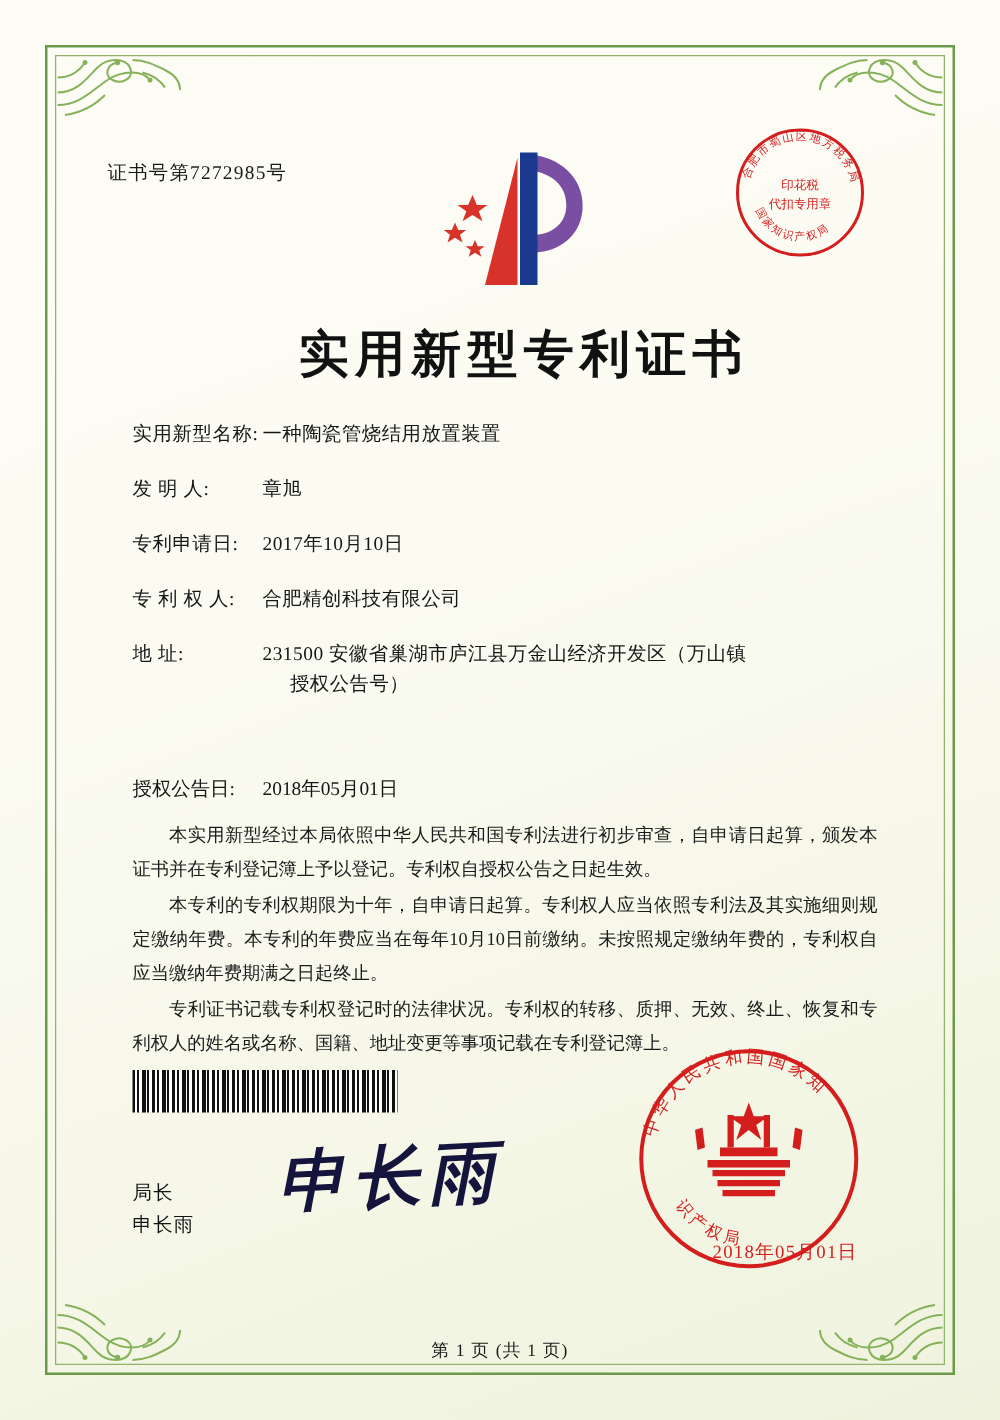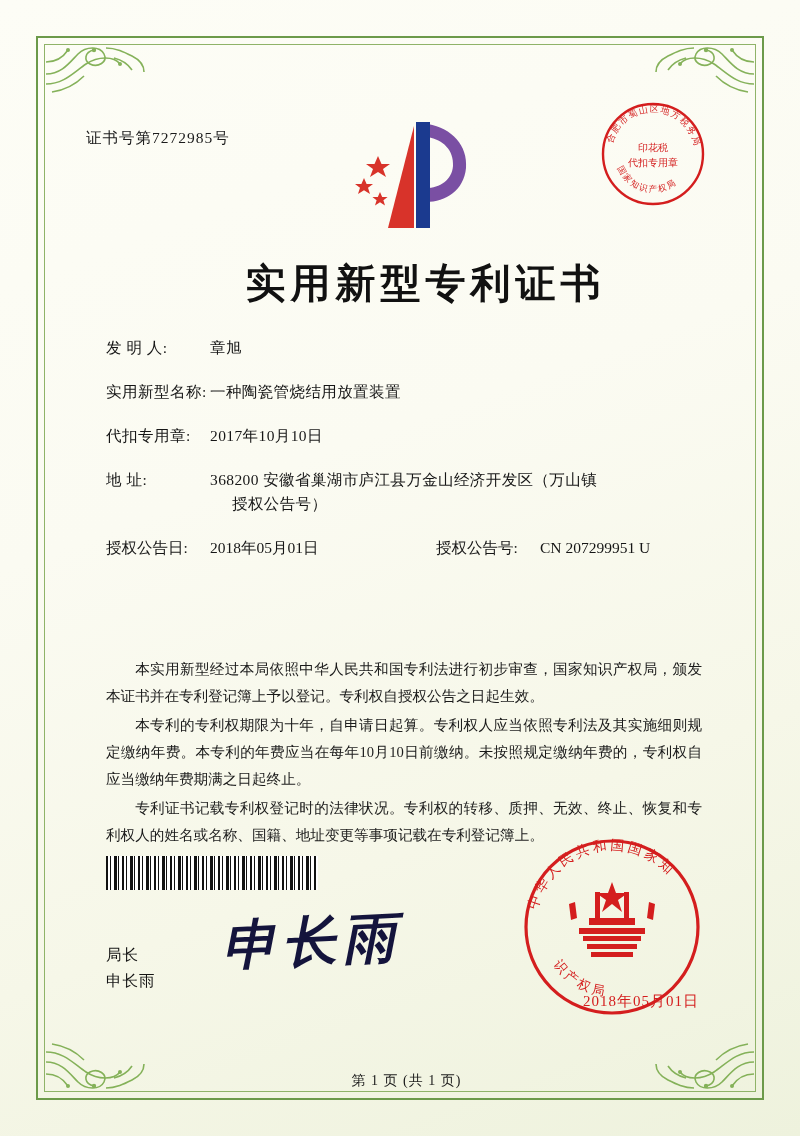--- a/index.html
+++ b/index.html
@@ -46,21 +46,21 @@
   }
   .corner svg { display:block; width:100%; height:100%; }
   .corner.tl { left: 44px; top: 44px; }
   .corner.tr { right: 44px; top: 44px; transform: scaleX(-1); }
   .corner.bl { left: 44px; bottom: 44px; transform: scaleY(-1); }
   .corner.br { right: 44px; bottom: 44px; transform: scale(-1,-1); }
 
   .content {
     position: absolute;
     left: 44px; top: 44px;
-    width: 712px; height: 752px; padding-left: 13px;
+    width: 712px; height: 752px;
   }
 
   .cert-no {
     position: absolute;
     left: 42px;
     top: 84px;
     font-size: 15.5px;
     letter-spacing: 1px;
     color: #1b1b1b;
     font-family: "Liberation Serif", "DejaVu Serif", serif;
@@ -126,20 +126,21 @@
   .field-value .line2 {
     display: block;
     padding-left: 22px;
   }
   .row-two {
     display: flex;
     margin-bottom: 6px;
   }
   .row-two .col {
     display: flex;
+    margin-top: 40px;
   }
   .row-two .col.left { width: 330px; }
   .row-two .lbl { width: 104px; flex: 0 0 104px; white-space: pre; }
 
   .paragraphs {
     position: absolute;
     left: 62px;
     top: 612px;
     width: 596px;
     font-size: 14.6px;
@@ -330,52 +331,52 @@
         </text>
         <text x="56" y="53" text-anchor="middle" font-size="10" fill="#d41e1e" font-family="'DejaVu Serif',serif">印花税</text>
         <text x="56" y="68" text-anchor="middle" font-size="10" fill="#d41e1e" font-family="'DejaVu Serif',serif">代扣专用章</text>
       </svg>
     </div>
 
     <div class="title">实用新型专利证书</div>
 
     <div class="fields">
       <div class="field-row">
+        <div class="field-label">实用新型名称:</div>
+        <div class="field-value">一种陶瓷管烧结用放置装置</div>
+      </div>
+      <div class="field-row">
         <div class="field-label">发 明 人:</div>
         <div class="field-value">章旭</div>
       </div>
       <div class="field-row">
-        <div class="field-label">实用新型名称:</div>
-        <div class="field-value">一种陶瓷管烧结用放置装置</div>
+        <div class="field-label">专利申请日:</div>
+        <div class="field-value">2017年10月10日</div>
       </div>
       <div class="field-row">
-        <div class="field-label">代扣专用章:</div>
-        <div class="field-value">2017年10月10日</div>
+        <div class="field-label">专 利 权 人:</div>
+        <div class="field-value">合肥精创科技有限公司</div>
       </div>
       <div class="field-row">
         <div class="field-label">地 址:</div>
         <div class="field-value">
-          <span>368200 安徽省巢湖市庐江县万金山经济开发区（万山镇</span>
+          <span>231500 安徽省巢湖市庐江县万金山经济开发区（万山镇</span>
           <span class="line2">授权公告号）</span>
         </div>
       </div>
       <div class="row-two">
         <div class="col left">
           <div class="lbl">授权公告日:</div>
           <div>2018年05月01日</div>
         </div>
-        <div class="col">
-          <div class="lbl">授权公告号:</div>
-          <div>CN 207299951 U</div>
-        </div>
       </div>
     </div>
 
     <div class="paragraphs">
-      <p>本实用新型经过本局依照中华人民共和国专利法进行初步审查，国家知识产权局，颁发本证书并在专利登记簿上予以登记。专利权自授权公告之日起生效。</p>
+      <p>本实用新型经过本局依照中华人民共和国专利法进行初步审查，自申请日起算，颁发本证书并在专利登记簿上予以登记。专利权自授权公告之日起生效。</p>
       <p>本专利的专利权期限为十年，自申请日起算。专利权人应当依照专利法及其实施细则规定缴纳年费。本专利的年费应当在每年10月10日前缴纳。未按照规定缴纳年费的，专利权自应当缴纳年费期满之日起终止。</p>
       <p>专利证书记载专利权登记时的法律状况。专利权的转移、质押、无效、终止、恢复和专利权人的姓名或名称、国籍、地址变更等事项记载在专利登记簿上。</p>
     </div>
 
     <div class="barcode"></div>
 
     <div class="director">
       <div>局长</div>
       <div>申长雨</div>
     </div>

